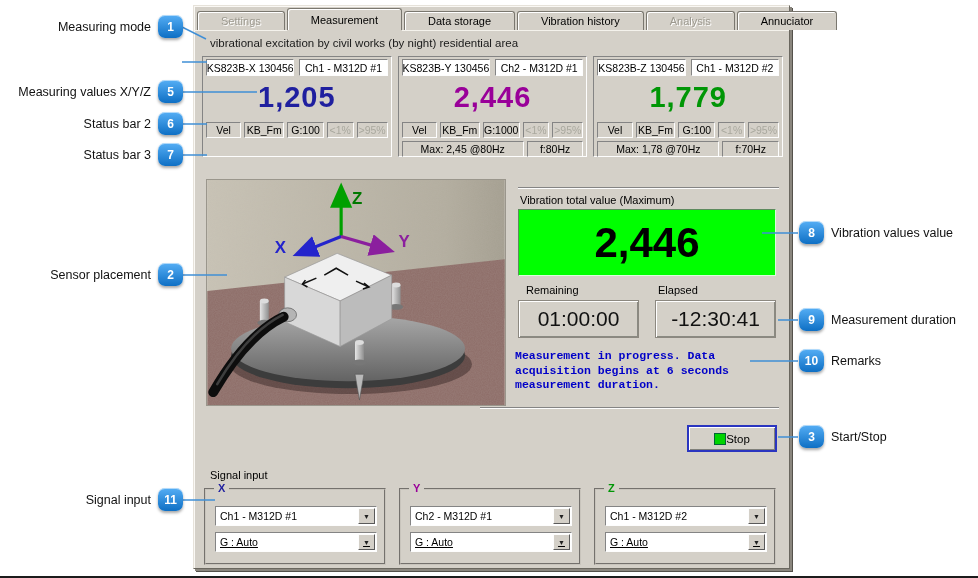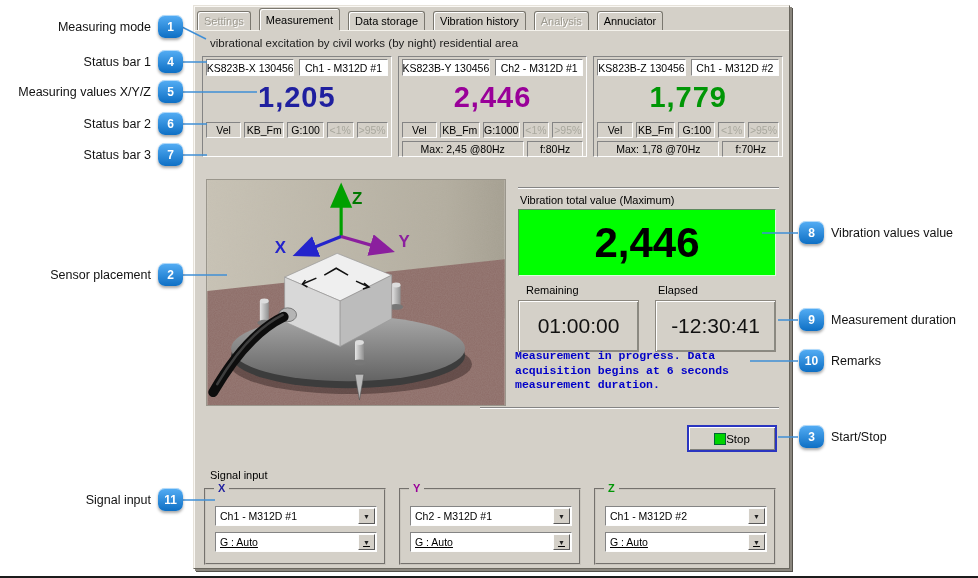--- a/index.html
+++ b/index.html
@@ -18,23 +18,23 @@
            box-shadow:0 2px 3px rgba(0,0,0,.35), inset 0 1px 0 rgba(255,255,255,.55);
            color:#fff; font-size:12px; font-weight:bold; display:flex; align-items:center; justify-content:center; }
 
   
   .window { position:absolute; left:193px; top:5px; width:597px; height:564px; background:#d4d0c8;
             border:1px solid #6a675f; border-top-color:#e6e2da; border-left-color:#e6e2da;
             box-shadow:2px 2px 0 #8a867e, 3px 3px 0 #55524c, inset 1px 1px 0 #faf8f4; z-index:1; }
 
   
   .tabbar { position:absolute; left:3px; top:2px; height:22px; display:flex; align-items:flex-end; z-index:2; }
-  .tab { display:flex; align-items:center; height:19px; padding:0 6px; background:#d4d0c8; font-size:11px; color:#000;
+  .tab { display:flex; align-items:center; height:19px; padding:0 23px; background:#d4d0c8; font-size:11px; color:#000;
          border:1px solid #7a776f; border-bottom:none; border-top-left-radius:3px; border-top-right-radius:3px;
-         box-shadow:inset 1px 1px 0 #fff; margin-right:8px; white-space:nowrap; }
+         box-shadow:inset 1px 1px 0 #fff; margin-right:2px; white-space:nowrap; }
   .tab.active { height:22px; position:relative; z-index:3; box-shadow:inset 1px 1px 0 #fff, 0 1px 0 #d4d0c8; }
   .tab.disabled { color:#9c998f; text-shadow:1px 1px 0 #fff; }
   .tabline { position:absolute; left:0; top:24px; width:100%; height:1px; background:#f4f2ec; }
 
   .mode-text { position:absolute; left:16px; top:31px; font-size:11.5px; color:#1a1a1a; }
 
   
   .channels { position:absolute; left:8px; top:50px; width:581px; height:101px; display:flex; gap:6px;border-radius:7px; }
   .chpanel { position:relative; flex:1; background:#d4d0c8;
              border:1px solid; border-color:#848484 #fdfdfd #fdfdfd #848484; }
@@ -58,21 +58,21 @@
   .grooveline { position:absolute; height:1px; background:#848484; box-shadow:0 1px 0 #fdfdfd; }
   .gl-top { left:324px; top:181px; width:261px; }
   .gl-bottom { left:286px; top:401px; width:299px; }
   .lbl { position:absolute; font-size:11px; color:#000; white-space:nowrap; }
   .tv-label { left:326px; top:188px; }
   .tv-box { position:absolute; left:324px; top:203px; width:258px; height:67px; display:flex; align-items:center; justify-content:center;
             font-size:42px; font-weight:bold; color:#000;
             border:1px solid; border-color:#5d8a5d #d9ffd9 #d9ffd9 #5d8a5d; }
   .remaining-label { left:332px; top:278px;text-align:center; }
   .elapsed-label { left:464px; top:278px; }
-  .timebox { position:absolute; top:294px; width:121px; height:52px; background:#d4d0c8; border:1px solid #8c8880;
+  .timebox { position:absolute; top:294px; width:121px; height:38px; background:#d4d0c8; border:1px solid #8c8880;
              box-shadow:inset 1px 1px 0 #fff, inset -1px -1px 0 #8a8a82;
              display:flex; align-items:center; justify-content:center; font-size:21px; color:#111; }
   .remaining-box { left:324px; } .elapsed-box { left:461px; }
   .remarks { position:absolute; left:321px; top:343px; width:278px; font-size:11.5px; font-weight:bold; line-height:1.28;font-family:Liberation Mono, monospace; }
 
   .stop { position:absolute; left:493px; top:419px; width:90px; height:27px; background:#d4d0c8;
           border:2px solid #2a35c0; box-shadow:inset 1px 1px 0 #fff, inset -1px -1px 0 #80807a;
           display:flex; align-items:center; justify-content:center; gap:0; font-size:11.5px; color:#000;
           font-family:"Liberation Sans", sans-serif; cursor:pointer; }
   .stop-sq { width:12px; height:12px; background:#00d400; border:1px solid #063; display:inline-block; }
@@ -107,24 +107,20 @@
       <path d="M762,233 L798,233"></path>
       <path d="M778,320 L798,320"></path>
       <path d="M750,361 L798,361"></path>
       <path d="M778,437 L798,437"></path>
     </g>
   </svg>
 
   <div class="co co-left" style="top:15px">
     <span class="co-label">Measuring mode</span>
     <span class="badge">1</span>
-  </div>
-  <div class="co co-left" style="top:50px">
-    <span class="co-label">Status bar 1</span>
-    <span class="badge">4</span>
   </div>
   <div class="co co-left" style="top:80px">
     <span class="co-label">Measuring values X/Y/Z</span>
     <span class="badge">5</span>
   </div>
   <div class="co co-left" style="top:112px">
     <span class="co-label">Status bar 2</span>
     <span class="badge">6</span>
   </div>
   <div class="co co-left" style="top:143px">

